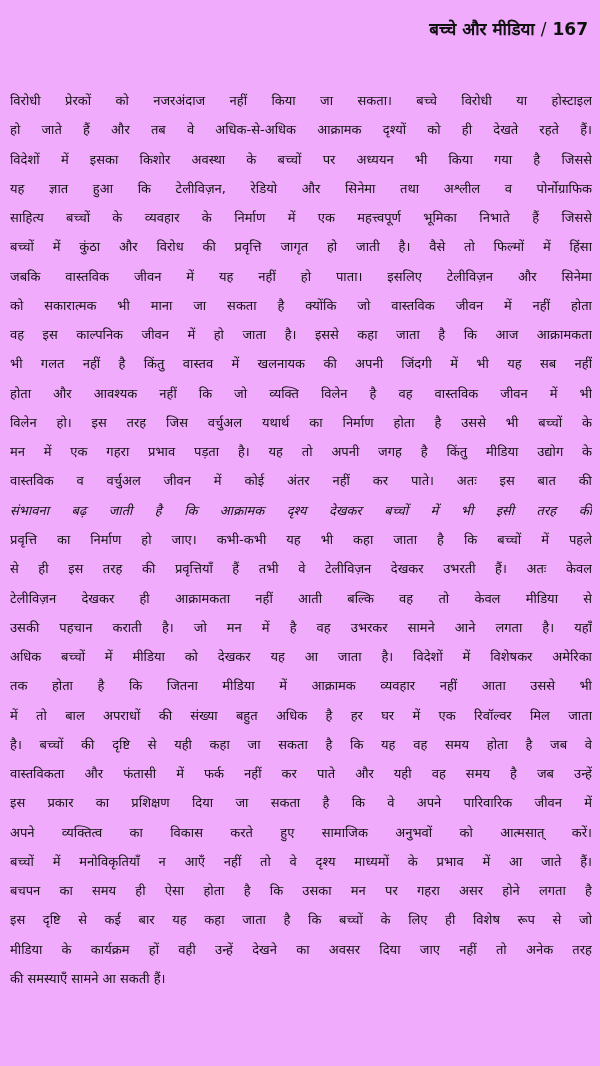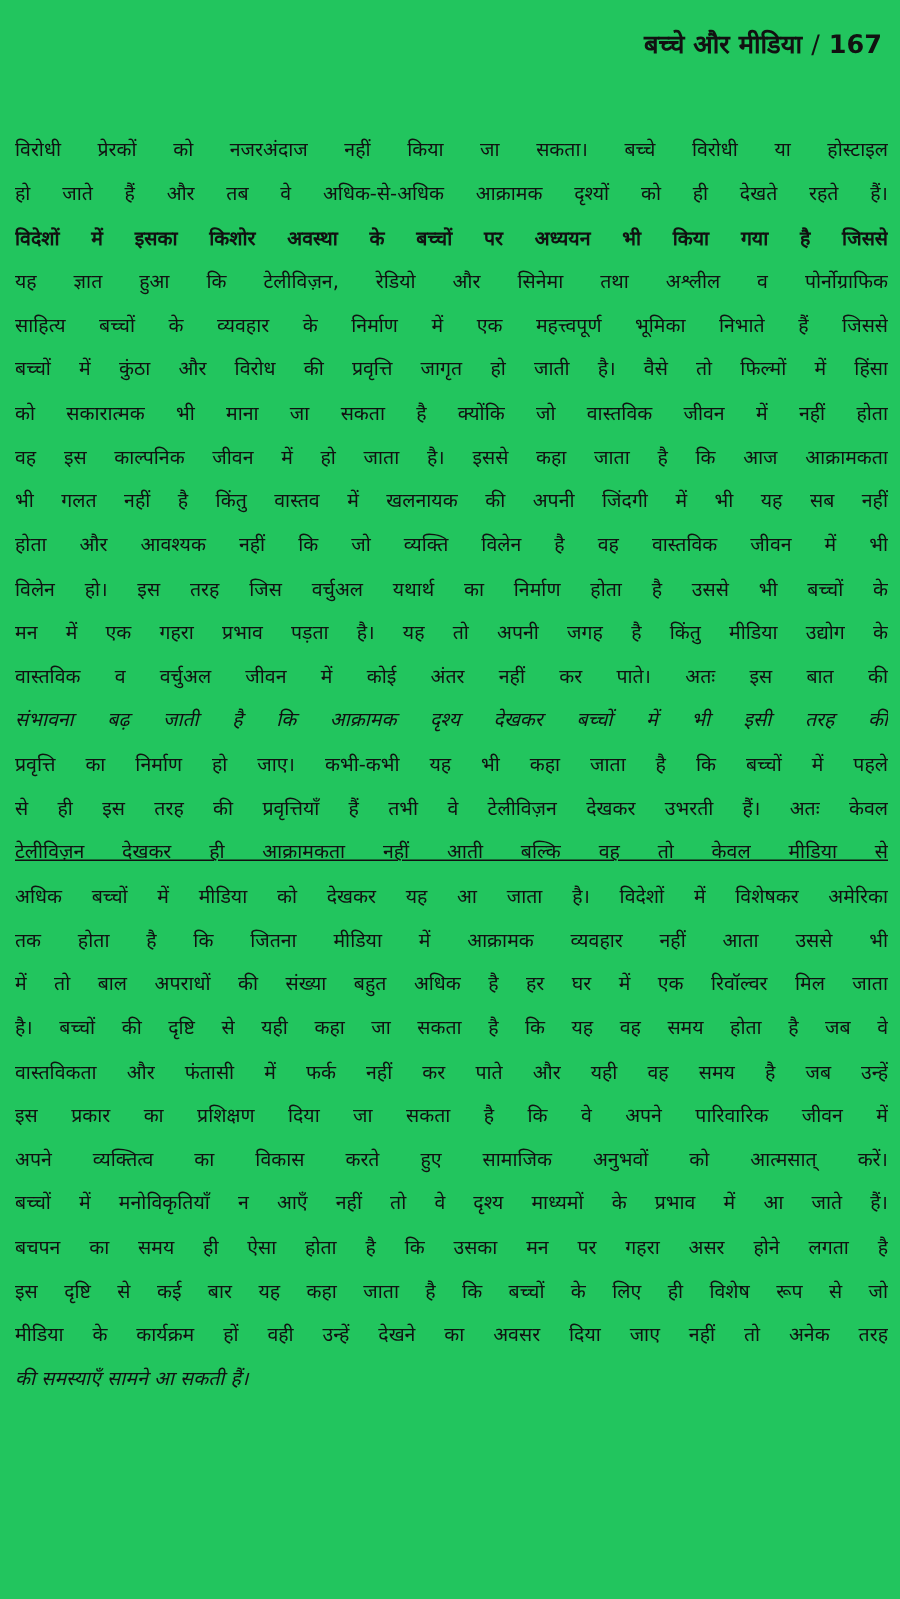--- a/index.html
+++ b/index.html
@@ -14,21 +14,21 @@
       position: relative;
       font-family: "DejaVu Sans", "Liberation Sans", sans-serif;
       color: #111111;
     }
     .page {
       position: absolute;
       left: 0;
       top: 0;
       width: 600px;
       height: 1066px;
-      background: #22c55e;
+      background: #f0abfc;
     }
     .running-header {
       position: absolute;
       top: 17px;
       right: 12px;
       font-size: 17px;
       font-weight: bold;
       white-space: nowrap;
       letter-spacing: 0;
     }
@@ -60,42 +60,44 @@
 
 <div class="page">
 
   <div class="running-header">
     <span>बच्चे और मीडिया</span><span class="sep">/</span><span>167</span>
   </div>
 
   <div class="body-text">
     <div class="line" style="height: 29.2727px; line-height: 29.2727px;">विरोधी प्रेरकों को नजरअंदाज नहीं किया जा सकता। बच्चे विरोधी या होस्टाइल</div>
     <div class="line" style="height: 29.2727px; line-height: 29.2727px;">हो जाते हैं और तब वे अधिक-से-अधिक आक्रामक दृश्यों को ही देखते रहते हैं।</div>
-    <div class="line" style="height: 29.2727px; line-height: 29.2727px; font-weight: bold;">विदेशों में इसका किशोर अवस्था के बच्चों पर अध्ययन भी किया गया है जिससे</div>
+    <div class="line" style="height: 29.2727px; line-height: 29.2727px;">विदेशों में इसका किशोर अवस्था के बच्चों पर अध्ययन भी किया गया है जिससे</div>
     <div class="line" style="height: 29.2727px; line-height: 29.2727px;">यह ज्ञात हुआ कि टेलीविज़न, रेडियो और सिनेमा तथा अश्लील व पोर्नोग्राफिक</div>
     <div class="line" style="height: 29.2727px; line-height: 29.2727px;">साहित्य बच्चों के व्यवहार के निर्माण में एक महत्त्वपूर्ण भूमिका निभाते हैं जिससे</div>
     <div class="line" style="height: 29.2727px; line-height: 29.2727px;">बच्चों में कुंठा और विरोध की प्रवृत्ति जागृत हो जाती है। वैसे तो फिल्मों में हिंसा</div>
+    <div class="line" style="height: 29.2727px; line-height: 29.2727px;">जबकि वास्तविक जीवन में यह नहीं हो पाता। इसलिए टेलीविज़न और सिनेमा</div>
     <div class="line" style="height: 29.2727px; line-height: 29.2727px;">को सकारात्मक भी  माना जा सकता है क्योंकि जो वास्तविक जीवन में नहीं होता</div>
     <div class="line" style="height: 29.2727px; line-height: 29.2727px;">वह इस काल्पनिक जीवन में हो जाता है। इससे कहा जाता है कि आज आक्रामकता</div>
     <div class="line" style="height: 29.2727px; line-height: 29.2727px;">भी गलत नहीं है किंतु वास्तव में खलनायक की अपनी जिंदगी में भी यह सब नहीं</div>
     <div class="line" style="height: 29.2727px; line-height: 29.2727px;">होता और आवश्यक नहीं कि जो व्यक्ति विलेन है वह वास्तविक जीवन में भी</div>
     <div class="line" style="height: 29.2727px; line-height: 29.2727px;">विलेन हो। इस तरह जिस वर्चुअल यथार्थ का निर्माण होता है उससे भी बच्चों के</div>
     <div class="line" style="height: 29.2727px; line-height: 29.2727px;">मन में एक गहरा प्रभाव पड़ता है। यह तो अपनी जगह है किंतु मीडिया उद्योग के</div>
     <div class="line" style="height: 29.2727px; line-height: 29.2727px;">वास्तविक व वर्चुअल जीवन में कोई अंतर नहीं कर पाते। अतः इस बात की</div>
     <div class="line" style="height: 29.2727px; line-height: 29.2727px; font-style: italic;">संभावना बढ़ जाती है कि आक्रामक दृश्य देखकर बच्चों में भी इसी तरह की</div>
     <div class="line" style="height: 29.2727px; line-height: 29.2727px;">प्रवृत्ति का निर्माण हो जाए। कभी-कभी यह भी कहा जाता है कि बच्चों में पहले</div>
     <div class="line" style="height: 29.2727px; line-height: 29.2727px;">से ही इस तरह की प्रवृत्तियाँ हैं तभी वे टेलीविज़न देखकर उभरती हैं। अतः केवल</div>
-    <div class="line" style="height: 29.2727px; line-height: 29.2727px; text-decoration: underline;">टेलीविज़न देखकर ही आक्रामकता नहीं आती बल्कि वह तो केवल मीडिया से</div>
+    <div class="line" style="height: 29.2727px; line-height: 29.2727px;">टेलीविज़न देखकर ही आक्रामकता नहीं आती बल्कि वह तो केवल मीडिया से</div>
+    <div class="line" style="height: 29.2727px; line-height: 29.2727px;">उसकी पहचान कराती है। जो मन में है वह उभरकर सामने आने लगता है। यहाँ</div>
     <div class="line" style="height: 29.2727px; line-height: 29.2727px;">अधिक बच्चों में मीडिया को देखकर यह आ जाता है। विदेशों में विशेषकर अमेरिका</div>
     <div class="line" style="height: 29.2727px; line-height: 29.2727px;">तक होता है कि जितना मीडिया में आक्रामक व्यवहार नहीं आता उससे भी</div>
     <div class="line" style="height: 29.2727px; line-height: 29.2727px;">में तो बाल अपराधों की संख्या बहुत अधिक है हर घर में एक रिवॉल्वर मिल जाता</div>
     <div class="line" style="height: 29.2727px; line-height: 29.2727px;">है। बच्चों की दृष्टि से यही कहा जा सकता है कि यह वह समय होता है जब वे</div>
     <div class="line" style="height: 29.2727px; line-height: 29.2727px;">वास्तविकता और फंतासी में फर्क नहीं कर पाते और यही वह समय है जब उन्हें</div>
     <div class="line" style="height: 29.2727px; line-height: 29.2727px;">इस प्रकार का प्रशिक्षण दिया जा सकता है कि वे अपने पारिवारिक जीवन में</div>
     <div class="line" style="height: 29.2727px; line-height: 29.2727px;">अपने व्यक्तित्व का विकास करते हुए सामाजिक अनुभवों को आत्मसात् करें।</div>
     <div class="line" style="height: 29.2727px; line-height: 29.2727px;">बच्चों में मनोविकृतियाँ न आएँ नहीं तो वे दृश्य माध्यमों के प्रभाव में आ जाते हैं।</div>
     <div class="line" style="height: 29.2727px; line-height: 29.2727px;">बचपन का समय ही ऐसा होता है कि उसका मन पर गहरा असर होने लगता है</div>
     <div class="line" style="height: 29.2727px; line-height: 29.2727px;">इस दृष्टि से कई बार यह कहा जाता है कि बच्चों के लिए ही विशेष रूप से जो</div>
     <div class="line" style="height: 29.2727px; line-height: 29.2727px;">मीडिया के कार्यक्रम हों वही उन्हें देखने का अवसर दिया जाए नहीं तो अनेक तरह</div>
-    <div class="line last" style="height: 29.2727px; line-height: 29.2727px; font-style: italic;">की समस्याएँ सामने आ सकती हैं।</div>
+    <div class="line last" style="height: 29.2727px; line-height: 29.2727px;">की समस्याएँ सामने आ सकती हैं।</div>
   </div>
 
 </div>
 
 </body></html>

